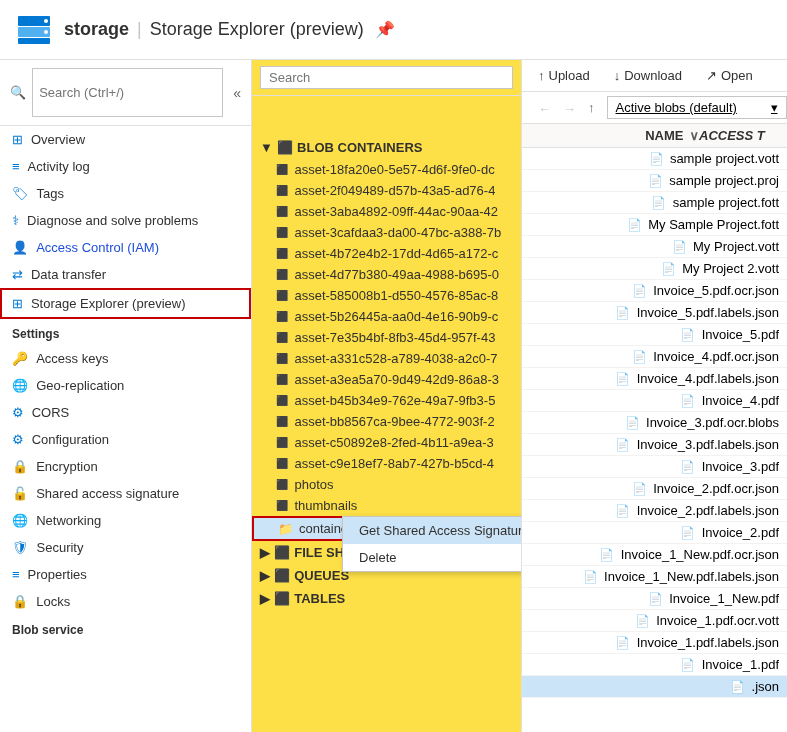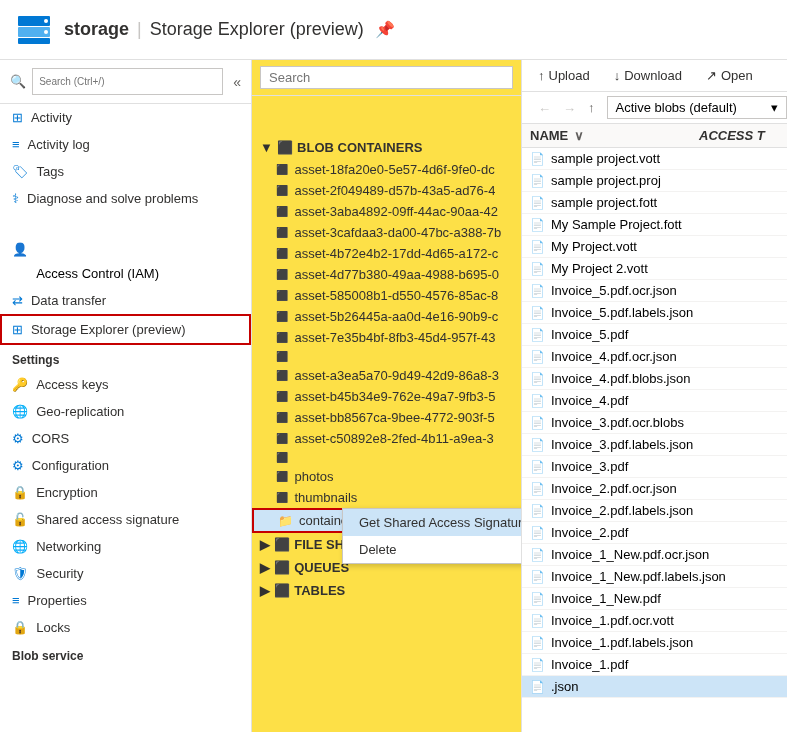--- a/index.html
+++ b/index.html
@@ -45,27 +45,27 @@
 
     
     .file-panel { flex: 1; display: flex; flex-direction: column; overflow: hidden; background: #fff; }
     .file-toolbar { display: flex; align-items: center; padding: 6px 12px; border-bottom: 1px solid #e0e0e0; gap: 16px; }
     .toolbar-btn { display: flex; align-items: center; gap: 4px; color: #323130; cursor: pointer; padding: 2px 4px; }
 
     .file-nav { display: flex; align-items: center; padding: 4px 12px; border-bottom: 1px solid #e0e0e0; gap: 8px; }
     .nav-arrows { display: flex; gap: 4px; color: #605e5c; }
     .nav-arrows span { cursor: pointer; padding: 2px 4px; }
     .nav-arrows span.disabled { color: #c8c6c4; }
-    .blob-dropdown { display: flex; align-items: flex-start; border: 1px solid #c8c6c4; padding: 3px 8px; min-width: 180px; justify-content: space-between; cursor: pointer; }
+    .blob-dropdown { display: flex; align-items: flex-start; border: 1px solid #c8c6c4; padding: 3px 8px; min-width: 180px; justify-content: space-between; cursor: pointer; text-decoration: underline; }
 
     .file-table { flex: 1; overflow-y: auto; }
     .file-table-header { display: flex; padding: 4px 8px; border-bottom: 1px solid #e0e0e0; font-weight: 600; color: #323130; font-size: 12px; background: #faf9f8; position: sticky; top: 0; }
     .file-row { display: flex; padding: 3px 8px; border-bottom: 1px solid #f3f2f1; align-items: center; font-size: 12px; }
     .file-row.selected { background: #cce4f7; }
-    .col-name { flex: 1; display: flex; align-items: center; gap: 6px; overflow: hidden; }
+    .col-name { flex: 1; display: flex; align-items: center; gap: 6px; overflow: hidden; justify-content: flex-end; }
     .col-access { width: 80px; flex-shrink: 0; font-style: italic; }
   </style>
 </head>
 <body>
 
 <div class="top-header">
   <div class="header-icon">
     <svg viewBox="0 0 36 36" xmlns="http://www.w3.org/2000/svg">
       <rect x="2" y="4" width="32" height="10" rx="1" fill="#0078d4"></rect>
       <rect x="2" y="15" width="32" height="10" rx="1" fill="#50b0f0"></rect>
@@ -79,43 +79,43 @@
   <div style="font-size:18px;font-weight:300;color:#323130;">Storage Explorer (preview)</div>
   <div style="margin-left:12px;color:#605e5c;font-size:16px;">📌</div>
 </div>
 
 <div class="main-layout">
 
   <div class="sidebar">
 
     <div class="search-bar">
       <span style="color:#605e5c;">🔍</span>
-      <input type="text" style="border: 1px solid rgb(200, 198, 196); padding: 7px 6px; flex: 1 1 0%; font-size: 10px;" placeholder="Search (Ctrl+/)">
+      <input type="text" style="border: 1px solid rgb(200, 198, 196); padding: 16px 6px; flex: 1 1 0%; font-size: 13px;" placeholder="Search (Ctrl+/)">
       <span class="collapse-btn">«</span>
     </div>
 
     <div class="nav-item">
       <span style="color:#0078d4;">⊞</span>
-      <span>Activity</span>
+      <span>Overview</span>
     </div>
     <div class="nav-item">
       <span style="color:#0078d4;">≡</span>
       <span>Activity log</span>
     </div>
     <div class="nav-item">
       <span style="color:#0078d4;">🏷</span>
       <span>Tags</span>
     </div>
     <div class="nav-item">
       <span style="color:#0078d4;">⚕</span>
       <span>Diagnose and solve problems</span>
     </div>
     <div class="nav-item">
       <span style="color:#0078d4;">👤</span>
-      <span style="color:#000000;margin-top:48px;">Access Control (IAM)</span>
+      <span style="color:#1d4ed8;">Access Control (IAM)</span>
     </div>
     <div class="nav-item">
       <span style="color:#0078d4;">⇄</span>
       <span>Data transfer</span>
     </div>
 
     <div class="nav-item highlighted" style="border:2px solid #c50000;display:flex;align-items:center;gap:8px;padding:6px 10px;">
       <span style="color:#0078d4;">⊞</span>
       <span>Storage Explorer (preview)</span>
     </div>
@@ -209,39 +209,41 @@
       <div class="tree-item">
         <span style="color:#0078d4;font-size:10px;">⬛</span>
         <span class="tree-item-label">asset-5b26445a-aa0d-4e16-90b9-c</span>
       </div>
       <div class="tree-item">
         <span style="color:#0078d4;font-size:10px;">⬛</span>
         <span class="tree-item-label">asset-7e35b4bf-8fb3-45d4-957f-43</span>
       </div>
       <div class="tree-item">
         <span style="color:#0078d4;font-size:10px;">⬛</span>
+        <span class="tree-item-label">asset-a331c528-a789-4038-a2c0-7</span>
       </div>
       <div class="tree-item">
         <span style="color:#0078d4;font-size:10px;">⬛</span>
         <span class="tree-item-label">asset-a3ea5a70-9d49-42d9-86a8-3</span>
       </div>
       <div class="tree-item">
         <span style="color:#0078d4;font-size:10px;">⬛</span>
         <span class="tree-item-label">asset-b45b34e9-762e-49a7-9fb3-5</span>
       </div>
       <div class="tree-item">
         <span style="color:#0078d4;font-size:10px;">⬛</span>
-        <span class="tree-item-label">asset-bb8567ca-9bee-4772-903f-5</span>
+        <span class="tree-item-label">asset-bb8567ca-9bee-4772-903f-2</span>
       </div>
       <div class="tree-item">
         <span style="color:#0078d4;font-size:10px;">⬛</span>
         <span class="tree-item-label">asset-c50892e8-2fed-4b11-a9ea-3</span>
       </div>
       <div class="tree-item">
         <span style="color:#0078d4;font-size:10px;">⬛</span>
+        <span class="tree-item-label">asset-c9e18ef7-8ab7-427b-b5cd-4</span>
       </div>
       <div class="tree-item">
         <span style="color:#0078d4;font-size:10px;">⬛</span>
         <span class="tree-item-label">photos</span>
       </div>
       <div class="tree-item">
         <span style="color:#0078d4;font-size:10px;">⬛</span>
         <span class="tree-item-label">thumbnails</span>
       </div>
 
@@ -371,21 +373,21 @@
         </div>
       <div class="file-row">
           <div class="col-name">
             <span style="color:#605e5c;font-size:12px;">📄</span>
             <span>Invoice_4.pdf.ocr.json</span>
           </div>
         </div>
       <div class="file-row">
           <div class="col-name">
             <span style="color:#605e5c;font-size:12px;">📄</span>
-            <span>Invoice_4.pdf.blobs.json</span>
+            <span>Invoice_4.pdf.labels.json</span>
           </div>
         </div>
       <div class="file-row">
           <div class="col-name">
             <span style="color:#605e5c;font-size:12px;">📄</span>
             <span>Invoice_4.pdf</span>
           </div>
         </div>
       <div class="file-row">
           <div class="col-name">

